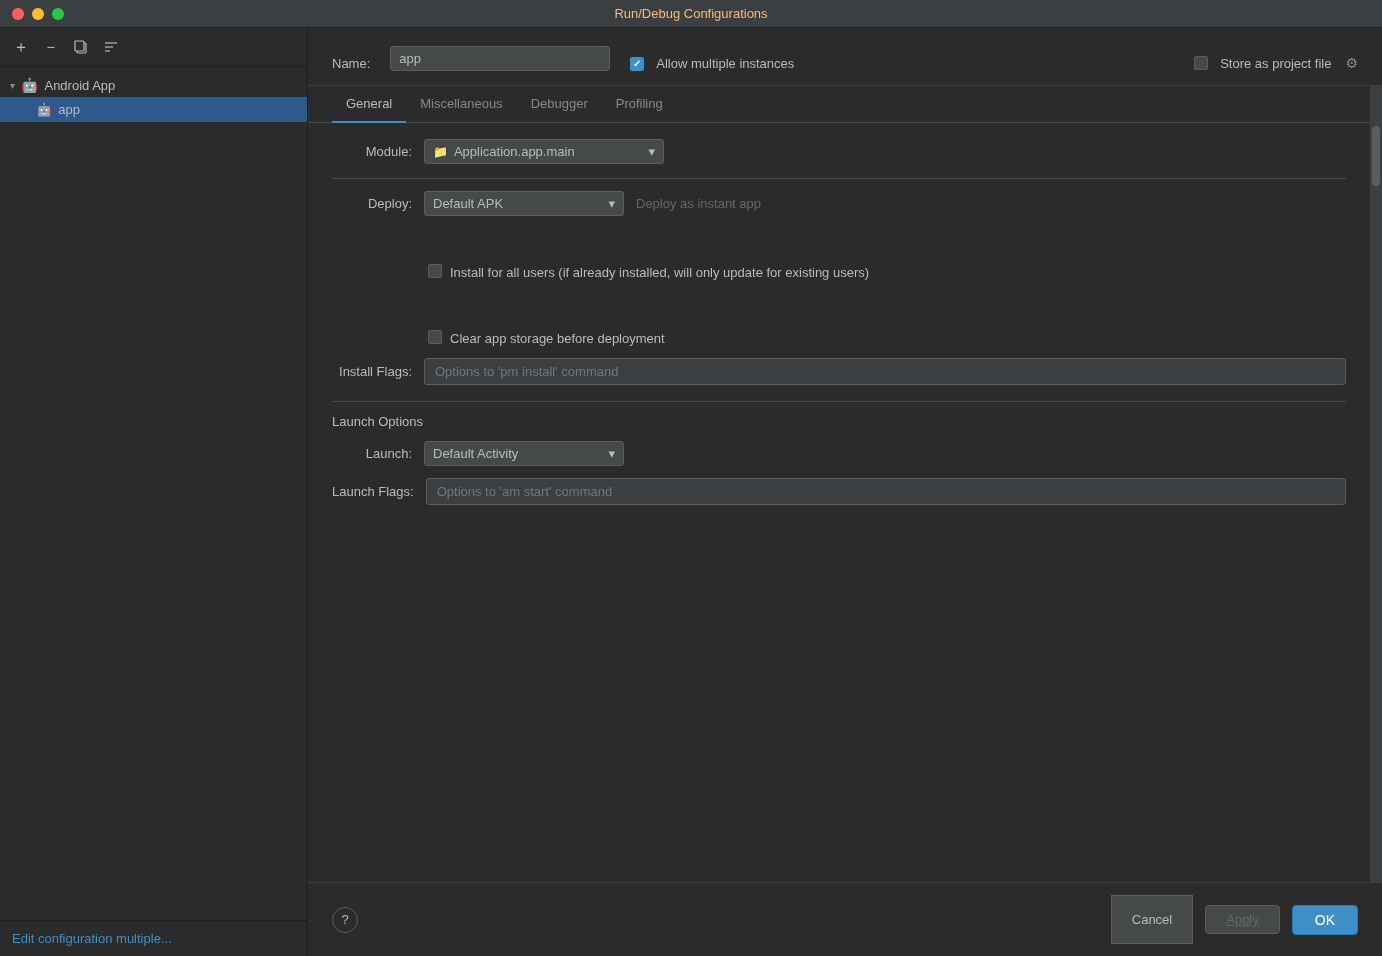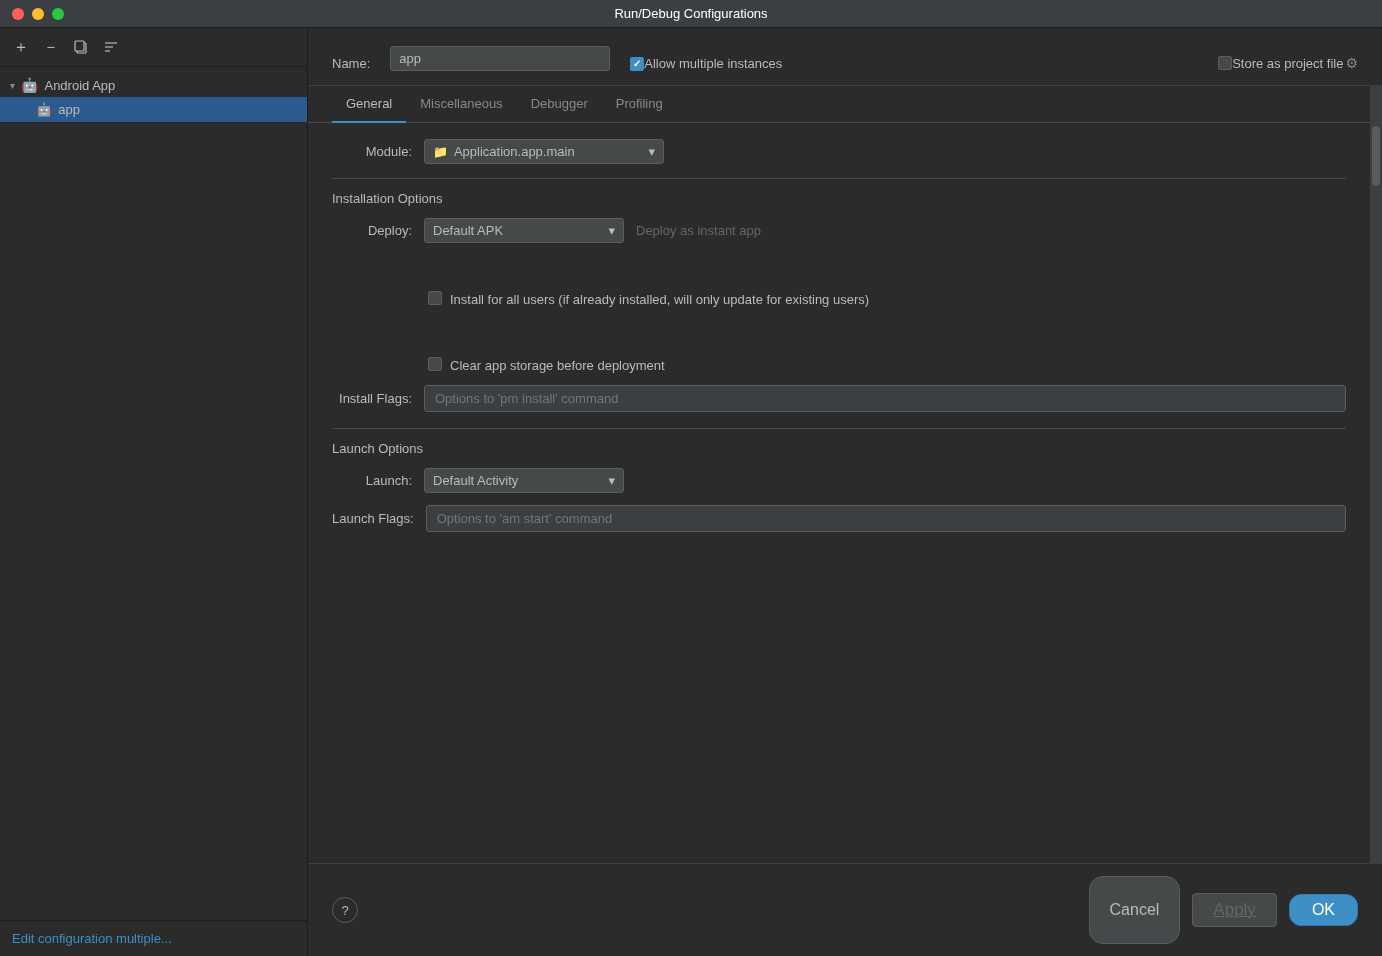--- a/index.html
+++ b/index.html
@@ -36,21 +36,21 @@
       width: 12px;
       height: 12px;
       border-radius: 50%;
       cursor: pointer;
     }
     .traffic-close { background: #ff5f57; }
     .traffic-min { background: #febc2e; }
     .traffic-max { background: #28c840; }
     .titlebar-title {
       font-size: 13px;
-      color: #ffffff;
+      color: #fdba74;
     }
 
     
     .main-layout {
       display: flex;
       flex: 1;
       overflow: hidden;
     }
 
     
@@ -152,21 +152,21 @@
       color: #bbbbbb;
       padding: 4px 8px;
       font-size: 13px;
       border-radius: 3px;
       outline: none;
     }
 
     .checkbox-group {
       display: flex;
       align-items: center;
-      gap: 0;
+      gap: 12px;
     }
     .checkbox-blue {
       width: 14px;
       height: 14px;
       background: #3d8fc6;
       border: 1px solid #3d8fc6;
       border-radius: 2px;
       display: flex;
       align-items: center;
       justify-content: center;
@@ -380,42 +380,42 @@
       justify-content: center;
       cursor: pointer;
       font-size: 13px;
       background: none;
     }
     .bottom-spacer { flex: 1; }
     .btn-cancel {
       background: #45494a;
       border: 1px solid #5a5d60;
       color: #bbbbbb;
-      padding: 24px 20px;
-      font-size: 16px;
-      border-radius: 14px;
+      padding: 16px 20px;
+      font-size: 13px;
+      border-radius: 0;
       cursor: pointer;
     }
     .btn-apply {
       background: #45494a;
       border: 1px solid #5a5d60;
       color: #666;
       padding: 6px 20px;
-      font-size: 17px;
+      font-size: 13px;
       border-radius: 4px;
       cursor: pointer;
       text-decoration: underline;
     }
     .btn-ok {
       background: #3d8fc6;
       border: 1px solid #2d7ab5;
       color: #ffffff;
       padding: 6px 22px;
-      font-size: 16px;
-      border-radius: 12px;
+      font-size: 14px;
+      border-radius: 4px;
       cursor: pointer;
       font-weight: 500;
     }
 
     
     .module-select {
       background: #45494a;
       border: 1px solid #5a5d60;
       color: #bbbbbb;
       padding: 4px 8px;
@@ -519,21 +519,20 @@
             <div class="module-select">
               <span class="module-icon">📁</span>
               <span class="select-text">Application.app.main</span>
               <span class="dd-icon">▾</span>
             </div>
           </div>
 
           <hr class="section-divider">
 
           <div class="install-opts-section">
-            <p class="section-title">Installation Options</p>
 
             <div class="deploy-row">
               <span class="deploy-label">Deploy:</span>
               <div class="deploy-select">
                 <span class="select-text">Default APK</span>
                 <span class="dd-icon">▾</span>
               </div>
               <span class="instant-app-btn">Deploy as instant app</span>
             </div>
 

